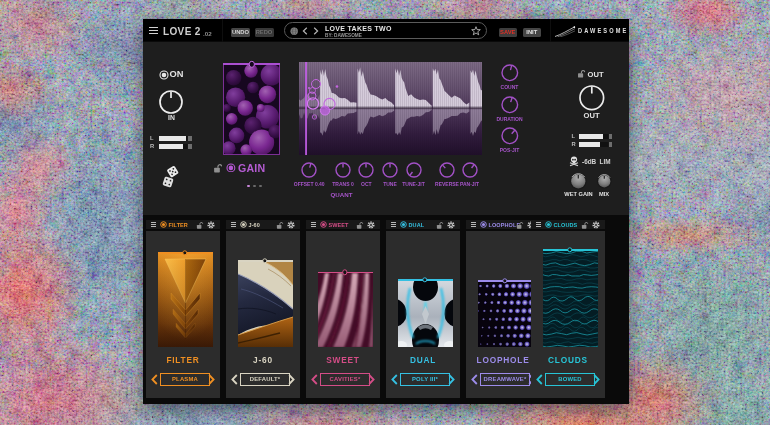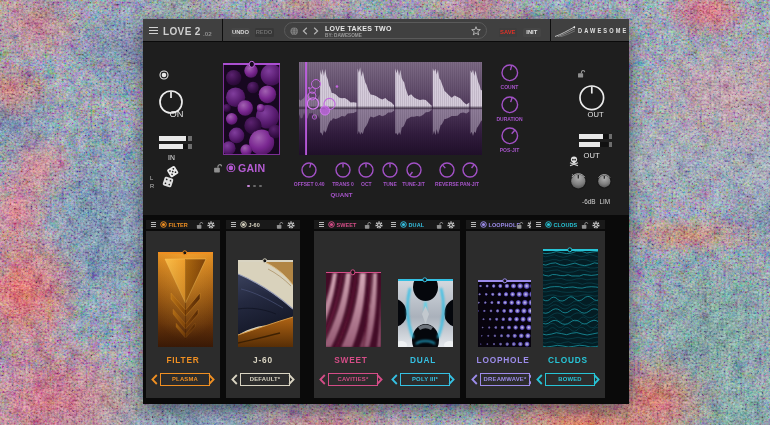--- a/index.html
+++ b/index.html
@@ -32,21 +32,21 @@
       radial-gradient(160px 52px at 580px 424px, rgba(225,90,48,.95), transparent 70%),
       radial-gradient(140px 42px at 325px 424px, rgba(188,86,86,.75), transparent 70%),
       radial-gradient(190px 100px at 195px 420px, rgba(105,130,156,.85), transparent 72%),
       radial-gradient(115px 70px at 652px 162px, rgba(178,184,194,.8), transparent 70%); }
   #bg-tint { mix-blend-mode:color; opacity:0.68; }
   #bg-grain { position:absolute; inset:0; }
 
   #win { position:absolute; left:143px; top:19px; width:485.5px; height:385px;
          background:#1e1e1e; box-shadow:0 5px 16px rgba(10,10,20,.5); }
 
-  #topbar { position:absolute; left:0; top:0; width:100%; height:23px; background:#404040;
+  #topbar { position:absolute; left:0; top:0; width:100%; height:23px; background:#000000;
              border-bottom:1.6px solid #0a0a0a; }
   .tbdiv { position:absolute; top:0; width:1.4px; height:23px; background:#0e0e0e; }
   #hamburger { position:absolute; left:5.5px; top:7.5px; width:9px; height:8px; cursor:pointer; }
   #hamburger i { display:block; height:1.6px; background:#d2d2d2; margin-bottom:1.6px; }
   #logo { position:absolute; left:19.5px; top:5px; font-size:11.8px; font-weight:bold;
            color:#cfcfcf; letter-spacing:0.4px; transform:scaleX(0.85); transform-origin:left center; }
   #version { position:absolute; left:60px; top:10.8px; font-size:6.2px; font-weight:bold; color:#8e8e8e; }
   .tbtn { position:absolute; top:8.5px; height:9px; font-size:5.8px; font-weight:bold;
            display:flex; align-items:center; justify-content:center; border-radius:1.5px; cursor:pointer; }
   #undo { left:88px; width:19px; background:#454545; color:#d6d6d6; }
@@ -64,21 +64,21 @@
   #save { left:356px; width:17.5px; height:9.5px; background:#3d3d3d; color:#e03228; }
   #init { left:380px; width:17.5px; height:9.5px; background:#454545; color:#e2e2e2; }
   #whoosh { position:absolute; left:412px; top:7px; }
   #brand { position:absolute; left:434.5px; top:8.4px; font-size:6.4px; font-weight:bold;
             color:#e0e0e0; letter-spacing:2.4px; transform:scaleX(0.88); transform-origin:left center; }
 
   #main { position:absolute; left:0; top:0; width:100%; height:215px; }
   #main > * { position:absolute; }
   .knob { position:absolute; cursor:pointer; }
   .knob line { transform-origin:0 0; }
-  .label { color:#e2e2e2; font-weight:normal; white-space:nowrap;margin-top:40px; }
+  .label { color:#e2e2e2; font-weight:bold; white-space:nowrap; }
   .plabel { color:#a554c8; font-weight:bold; white-space:nowrap; }
   .klabel { position:absolute; color:#a554c8; font-weight:bold; font-size:5px;
              text-align:center; white-space:nowrap; letter-spacing:0; }
   .meter { position:absolute; background:#111; }
   .m-fill { position:absolute; left:0; top:0; bottom:0; width:calc(var(--lvl)*100%); background:#e8e8e8; }
   .m-peak { position:absolute; right:0; top:0; bottom:0; width:4.2px; background:#6e6e6e; border-left:1.4px solid #181818; }
 
   #swarm-img { left:80px; top:45px; width:57px; height:91px; border:1px solid #7c2f96; cursor:pointer; }
   #swarm-img svg { display:block; }
   .slider-track { position:absolute; left:-1px; top:-1.6px; width:calc(100% + 2px); height:1.8px; background:#ab4fd2; }
@@ -585,21 +585,21 @@
           <polyline points="5.8,1 1.4,5.5 5.8,10" fill="none" stroke="var(--c)" stroke-width="1.8"></polyline>
         </svg>
   <div class="p-preset">
           <span>DEFAULT*</span>
         </div>
   <svg class="p-next" width="7" height="11" viewBox="0 0 7 11">
           <polyline points="1.2,1 5.6,5.5 1.2,10" fill="none" stroke="var(--c)" stroke-width="1.8"></polyline>
         </svg>
 </div>
 
-<div class="panel" style="left: 163px; margin-left: 8px; --c: #d44d87;">
+<div class="panel" style="left: 163px; --c: #d44d87;">
   <div class="p-head">
     <div class="burger">
             <i></i>
             <i></i>
             <i></i>
           </div>
     <svg class="p-led" width="7" height="7" viewBox="0 0 8 8">
             <circle cx="4" cy="4" r="3.2" fill="none" stroke="var(--c)" stroke-width="1.1"></circle>
             <circle cx="4" cy="4" r="1.8" fill="var(--c)"></circle>
           </svg>

